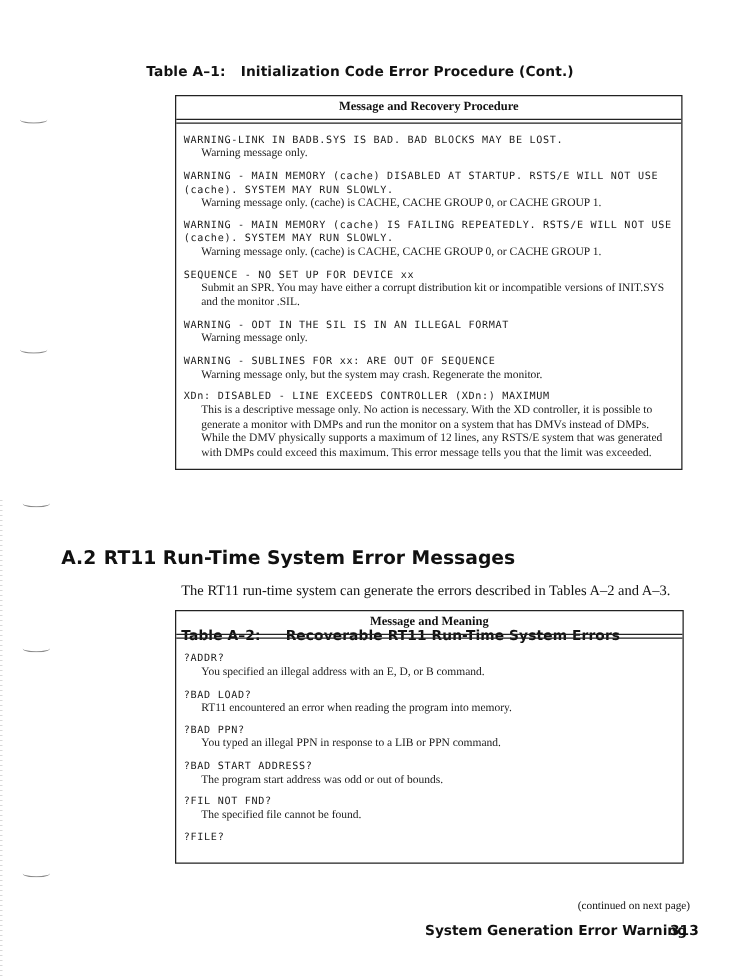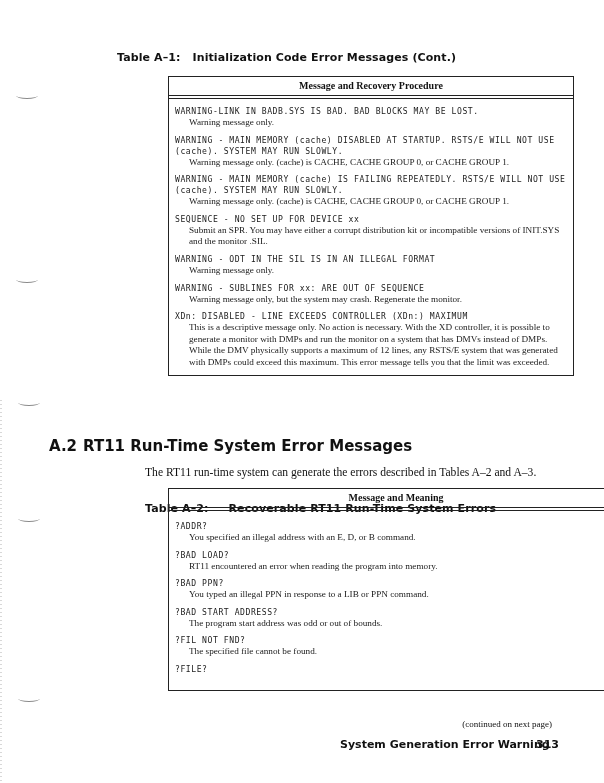--- a/index.html
+++ b/index.html
@@ -14,21 +14,21 @@
     }
     .edge-dots {
       position: absolute; left: 0; top: 400px; width: 2px; height: 383px;
       background: repeating-linear-gradient(to bottom, #d8d8d8 0 1px, transparent 1px 4px);
     }
     .table-caption {
       font-family: "DejaVu Sans", sans-serif; font-weight: bold; font-size: 11px; letter-spacing: 0.1px;
     }
     .table-caption .gap { display: inline-block; width: 12px; }
     .box {
-      position: absolute; left: 140px; width: 406px; border: 1.5px solid #222; box-sizing: border-box; margin-left: 28px;
+      position: absolute; left: 140px; width: 406px; border: 1.5px solid #222; box-sizing: border-box;
     }
     .box-header {
       height: 18px; text-align: center; font-family: "Liberation Serif", serif; font-weight: bold;
       font-size: 10px; line-height: 18px; border-bottom: 1.2px solid #222;
     }
     .box-header-rule { height: 2px; border-bottom: 1.2px solid #222; }
     .entries { padding: 7px 0 6px 6px; }
     .entry { margin-bottom: 6px; }
     .entry:last-child { margin-bottom: 0; }
     .msg {
@@ -58,21 +58,21 @@
 <body>
 
 <div class="margin-mark" style="left:16px; top:92px;"></div>
 <div class="margin-mark" style="left:16px; top:276px;"></div>
 <div class="margin-mark" style="left:18px; top:399px;"></div>
 <div class="margin-mark" style="left:18px; top:515px;"></div>
 <div class="margin-mark" style="left:18px; top:695px;"></div>
 <div class="edge-dots"></div>
 
 <div class="abs table-caption" style="left:117px; top:51px;">
-  <span>Table A–1:</span><span class="gap"></span><span>Initialization Code Error Messages (Cont.)</span>
+  <span>Table A–1:</span><span class="gap"></span><span>Initialization Code Error Procedure (Cont.)</span>
 </div>
 
 <div class="box" style="top:76px; height:300px;">
   <div class="box-header">Message and Recovery Procedure</div>
   <div class="box-header-rule"></div>
   <div class="entries" id="t1-entries">
       <div class="entry">
         <div class="msg">WARNING-LINK IN BADB.SYS IS BAD. BAD BLOCKS MAY BE LOST.</div>
         <div class="desc">Warning message only.</div>
       </div>
@@ -105,21 +105,21 @@
 
 <div class="abs section-title">
   <span class="num">A.2</span><span>RT11 Run-Time System Error Messages</span>
 </div>
 <div class="abs intro">The RT11 run-time system can generate the errors described in Tables A–2 and A–3.</div>
 
 <div class="abs table-caption" style="left:145px; top:502px;">
   <span>Table A–2:</span><span class="gap" style="width:20px"></span><span>Recoverable RT11 Run-Time System Errors</span>
 </div>
 
-<div class="box" style="top:488px; height:203px; left:140px; width:456px;">
+<div class="box" style="top:488px; height:203px; left:140px; width:407px;">
   <div class="box-header">Message and Meaning</div>
   <div class="box-header-rule"></div>
   <div class="entries" id="t2-entries" style="padding-top:10px;">
       <div class="entry">
         <div class="msg">?ADDR?</div>
         <div class="desc">You specified an illegal address with an E, D, or B command.</div>
       </div>
       <div class="entry">
         <div class="msg">?BAD LOAD?</div>
         <div class="desc">RT11 encountered an error when reading the program into memory.</div>

